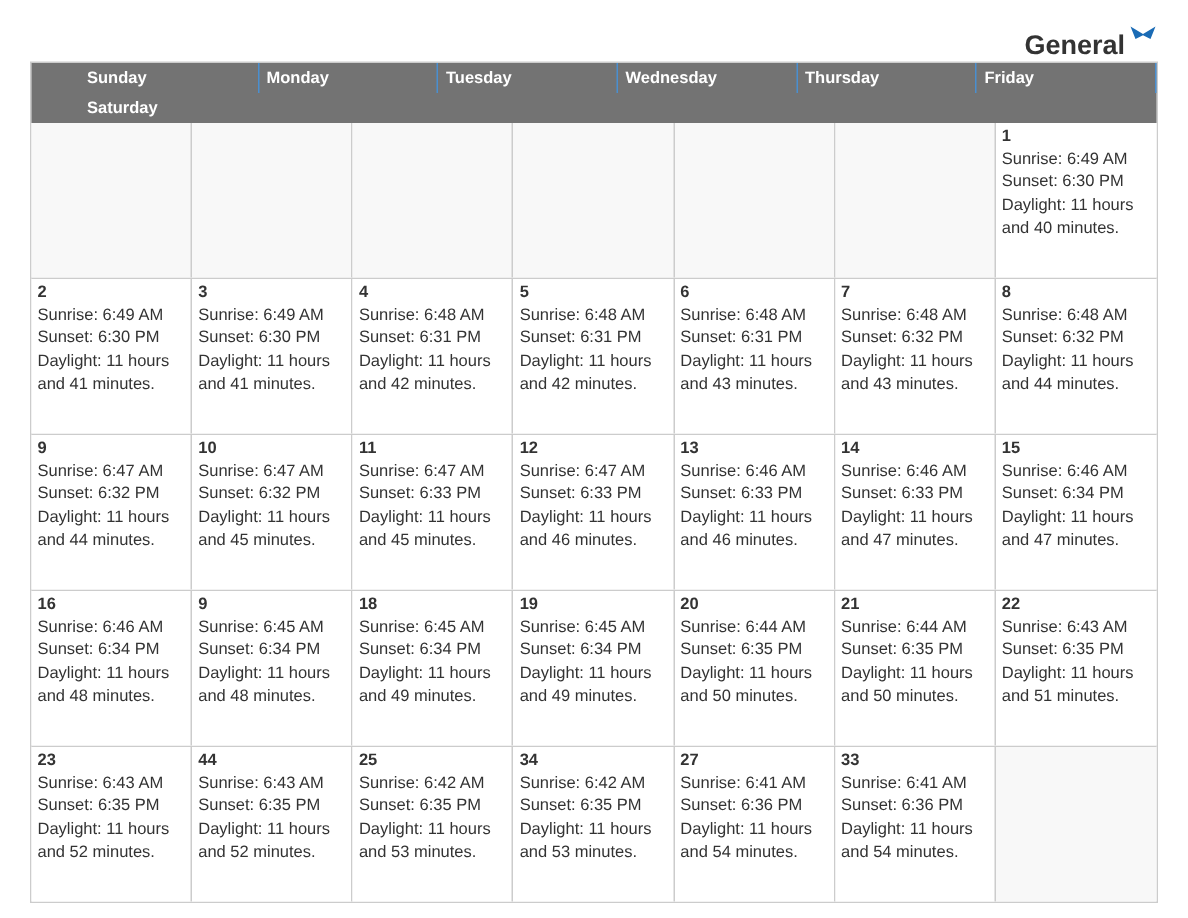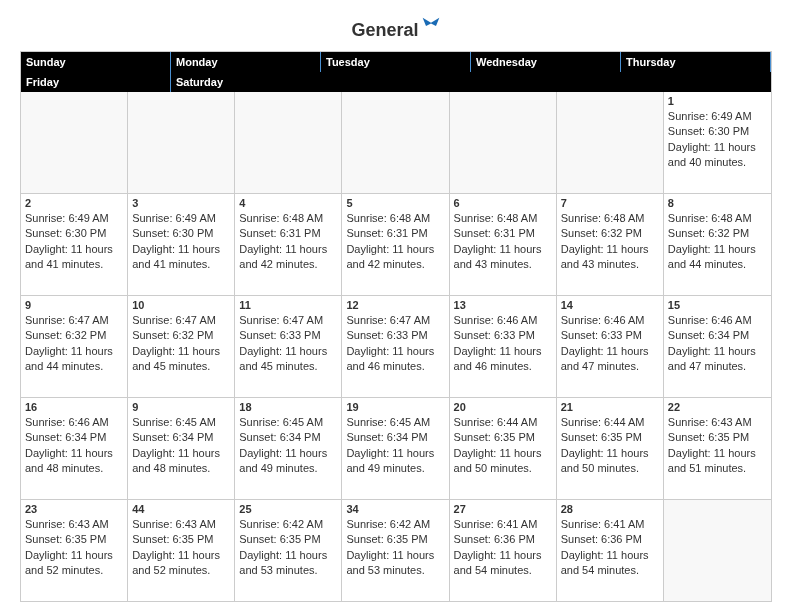--- a/index.html
+++ b/index.html
@@ -12,23 +12,22 @@
     }
     .page {
       width: 792px;
       height: 612px;
       padding: 16px 20px 10px 20px;
       display: flex;
       flex-direction: column;
     }
     .header {
       display: flex;
-      justify-content: center;
+      justify-content: flex-end;
       align-items: flex-start;
-      margin-bottom: 10px;
     }
     .logo {
       display: flex;
       align-items: center;
     }
     .logo-text {
       font-size: 18px;
       font-weight: bold;
       color: #333;
       line-height: 1.1;
@@ -56,22 +55,23 @@
       color: #555;
     }
     .calendar {
       flex: 1;
       display: flex;
       flex-direction: column;
       border: 1px solid #ccc;
     }
     .cal-header {
       display: grid;
-      grid-template-columns: repeat(5, 1fr);
-      background: #000000;
+      grid-template-columns: repeat(6, 1fr);
+      background: #737373;
+      padding-left: 32px;
     }
     .cal-header-cell {
       color: #fff;
       font-size: 11px;
       font-weight: bold;
       padding: 4px 5px;
       text-align: left;
       border-right: 1px solid #4a8fd0;
     }
     .cal-header-cell:last-child {
@@ -268,20 +268,20 @@
           </div>
           <div class="cal-cell">
             <span class="day-num">34</span>
             <div class="cell-info">Sunrise: 6:42 AM<br>Sunset: 6:35 PM<br>Daylight: 11 hours and 53 minutes.</div>
           </div>
           <div class="cal-cell">
             <span class="day-num">27</span>
             <div class="cell-info">Sunrise: 6:41 AM<br>Sunset: 6:36 PM<br>Daylight: 11 hours and 54 minutes.</div>
           </div>
           <div class="cal-cell">
-            <span class="day-num">28</span>
+            <span class="day-num">33</span>
             <div class="cell-info">Sunrise: 6:41 AM<br>Sunset: 6:36 PM<br>Daylight: 11 hours and 54 minutes.</div>
           </div>
           <div class="cal-cell empty"></div>
         </div>
       </div>
   </div>
 </div>
 
 </body></html>

